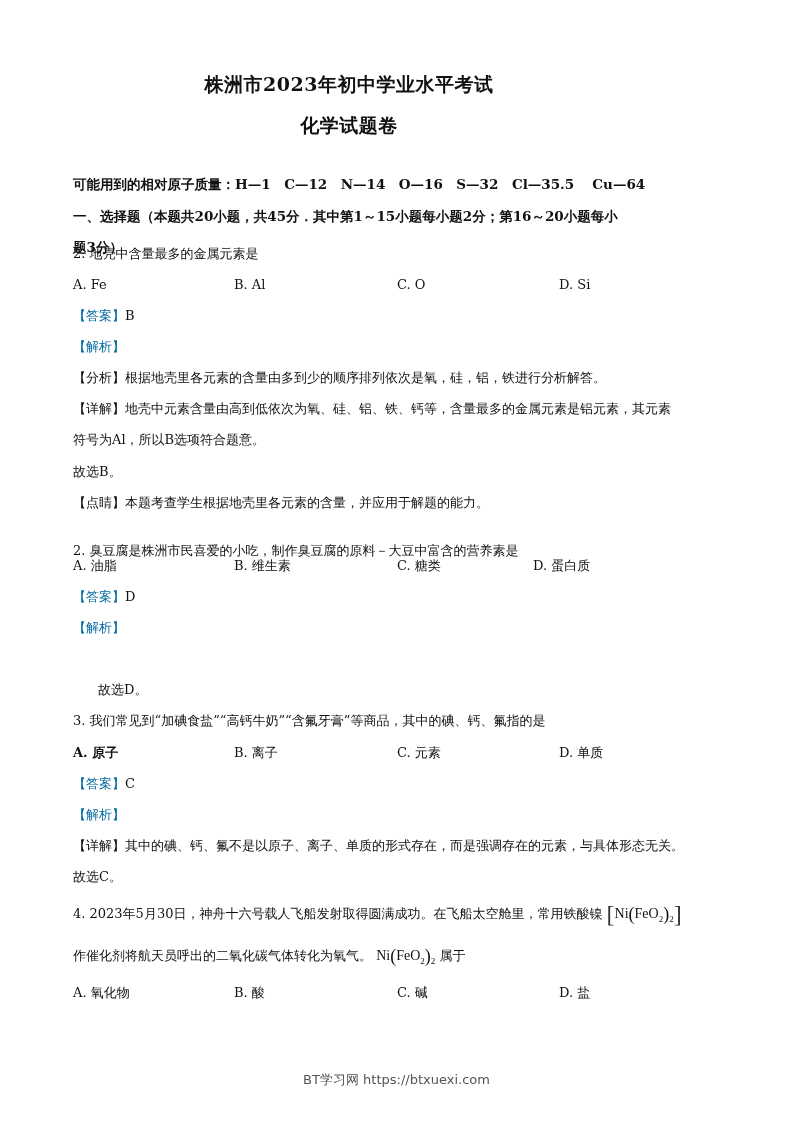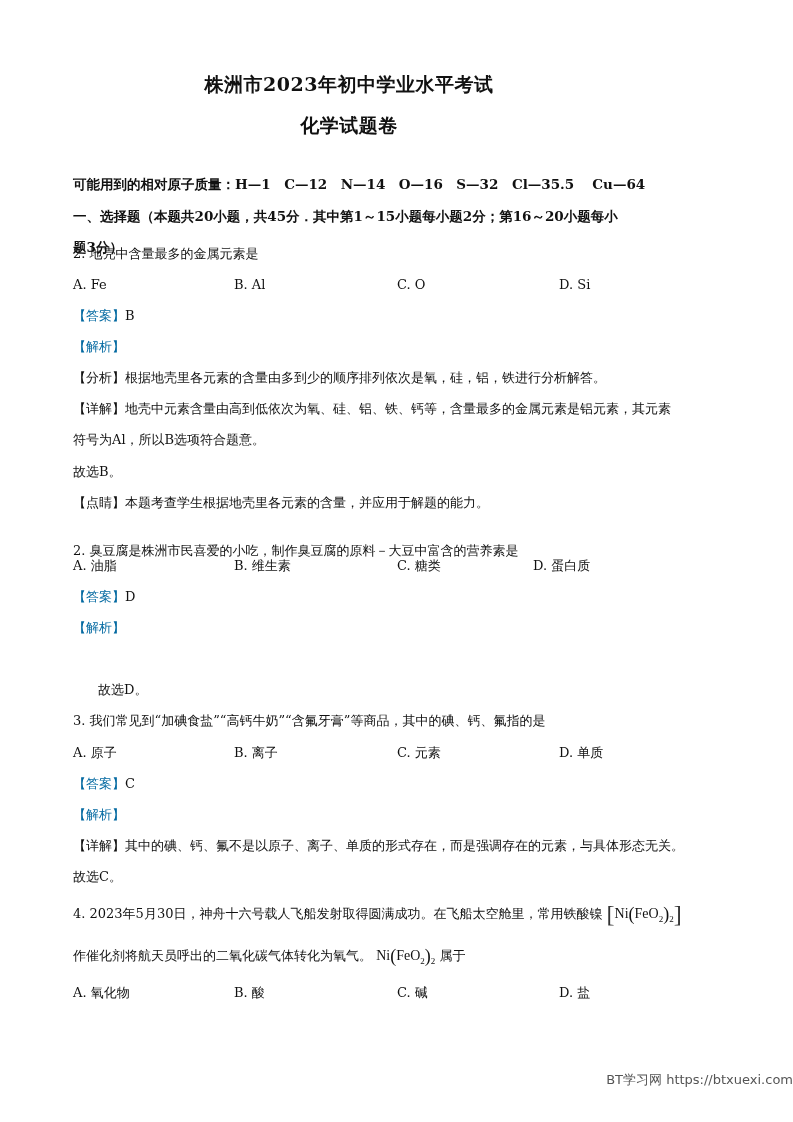--- a/index.html
+++ b/index.html
@@ -10,21 +10,21 @@
            font-weight: bold; font-size: 19px; letter-spacing: 0.5px; }
   .line { position: absolute; left: 73px; font-size: 13px; white-space: nowrap; line-height: 18px; }
   .bold { font-weight: bold; font-size: 13.5px; margin-top: 24px; }
   .opts { position: absolute; left: 73px; width: 660px; font-size: 13px; line-height: 18px; }
   .opt { position: absolute; top: 0; white-space: nowrap; }
   .label-blue { color: #0369a1; }
   .formula { font-family: "Liberation Serif", "DejaVu Serif", serif; font-size: 14px; }
   .paren { font-size: 18px; font-weight: 300; vertical-align: -2px; }
   .bracket { font-size: 24px; font-weight: 200; vertical-align: -4px; color: #333; }
   sub { font-size: 9px; }
-  .footer { position: absolute; top: 1071px; left: 0; width: 793px; text-align: right;
+  .footer { position: absolute; top: 1071px; left: 0; width: 793px; text-align: center;
             font-family: "DejaVu Sans", "Liberation Sans", sans-serif; font-size: 13px; color: #555; }
 </style>
 </head>
 <body>
 
 <div class="page">
 
   <div class="title" style="top:72px;">株洲市2023年初中学业水平考试</div>
   <div class="title" style="top:113px;">化学试题卷</div>
 
@@ -67,21 +67,21 @@
   <div class="line" style="top:588px;">
     <span class="label-blue">【答案】</span><span>D</span>
   </div>
   <div class="line" style="top:619px;">
     <span class="label-blue">【解析】</span>
   </div>
   <div class="line" style="top:681px;margin-left:25px;">故选D。</div>
 
   <div class="line" style="top:712px;">3. 我们常见到“加碘食盐”“高钙牛奶”“含氟牙膏”等商品，其中的碘、钙、氟指的是</div>
   <div class="opts" style="top:744px;">
-    <span class="opt" style="left:0;">A.  原子</span>
+    <span class="opt" style="left:0;font-weight:bold;">A.  原子</span>
     <span class="opt" style="left:161px;">B.  离子</span>
     <span class="opt" style="left:324px;">C.  元素</span>
     <span class="opt" style="left:486px;">D.  单质</span>
   </div>
   <div class="line" style="top:775px;">
     <span class="label-blue">【答案】</span><span>C</span>
   </div>
   <div class="line" style="top:806px;">
     <span class="label-blue">【解析】</span>
   </div>

